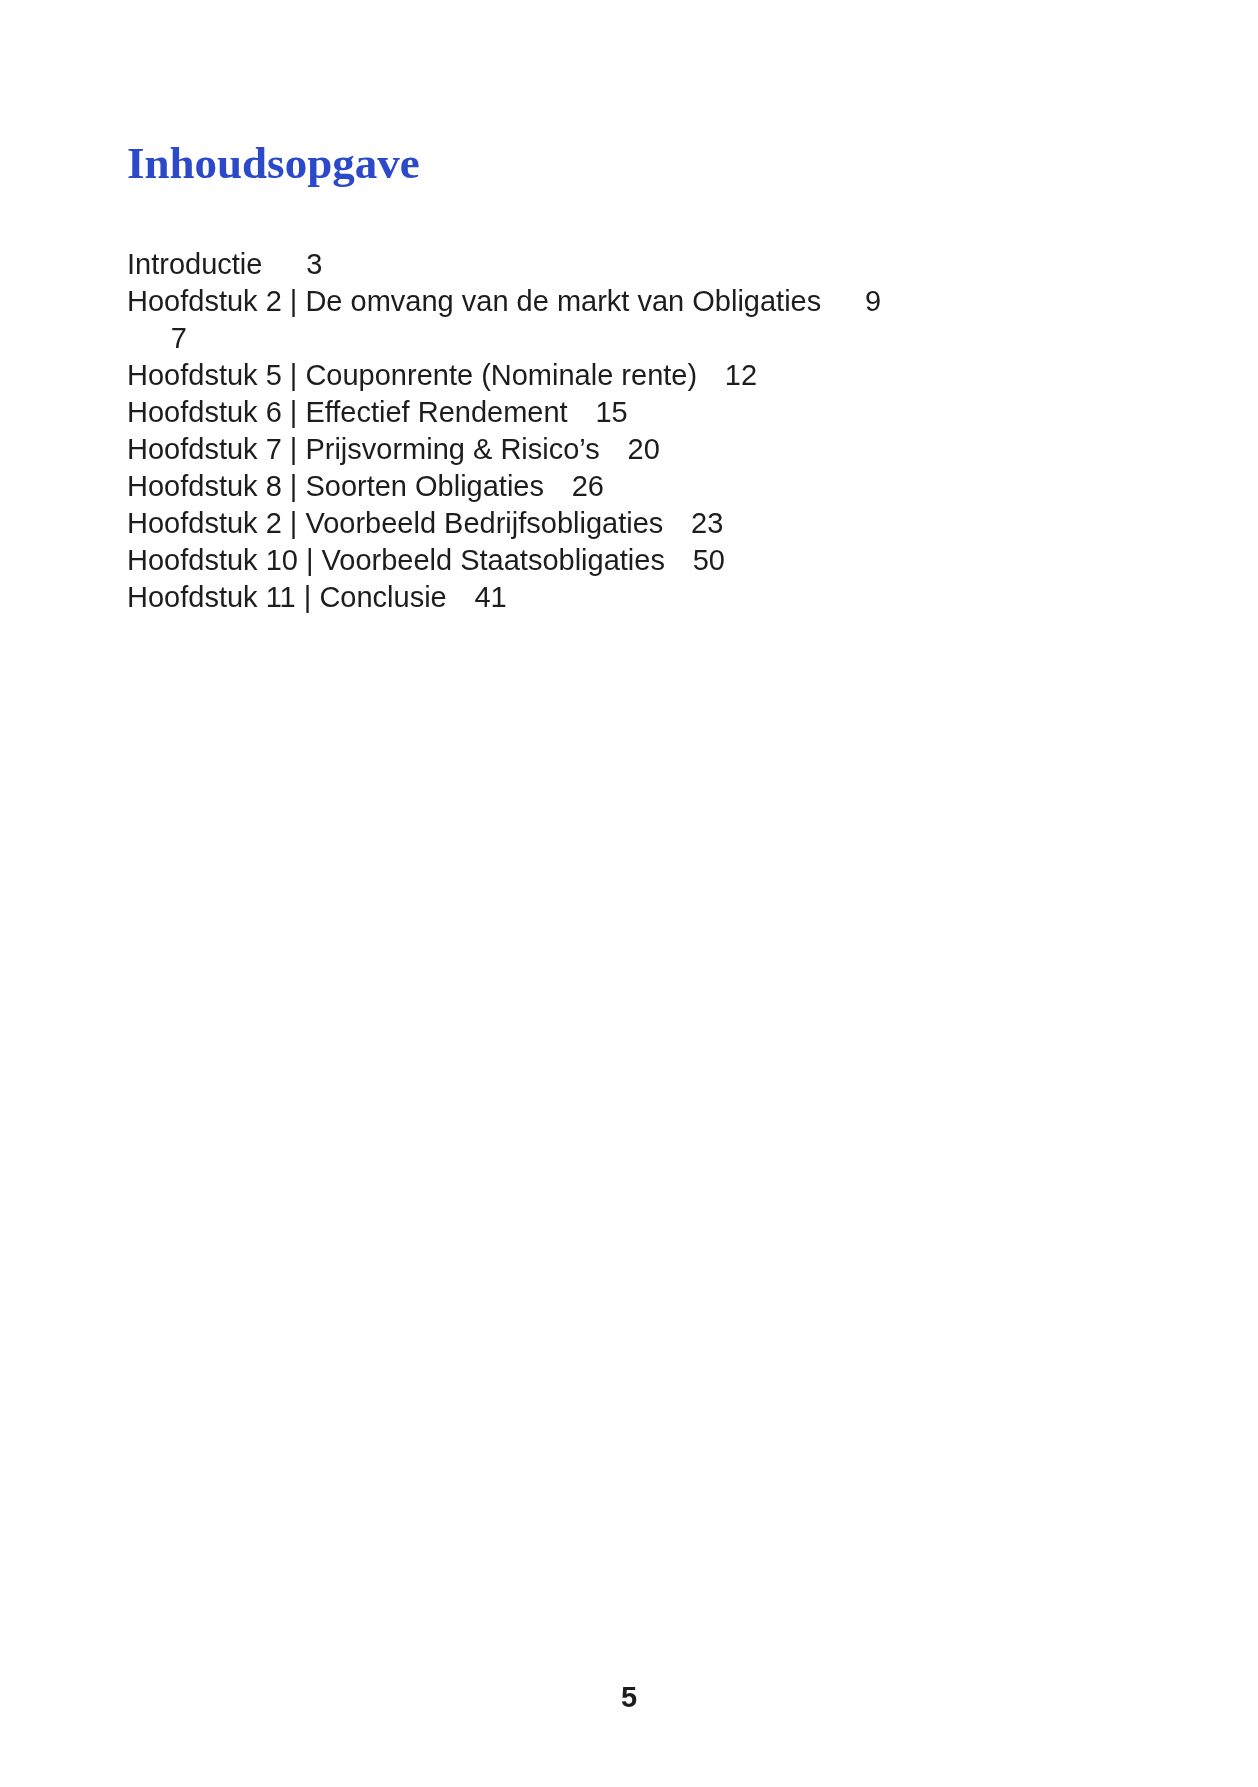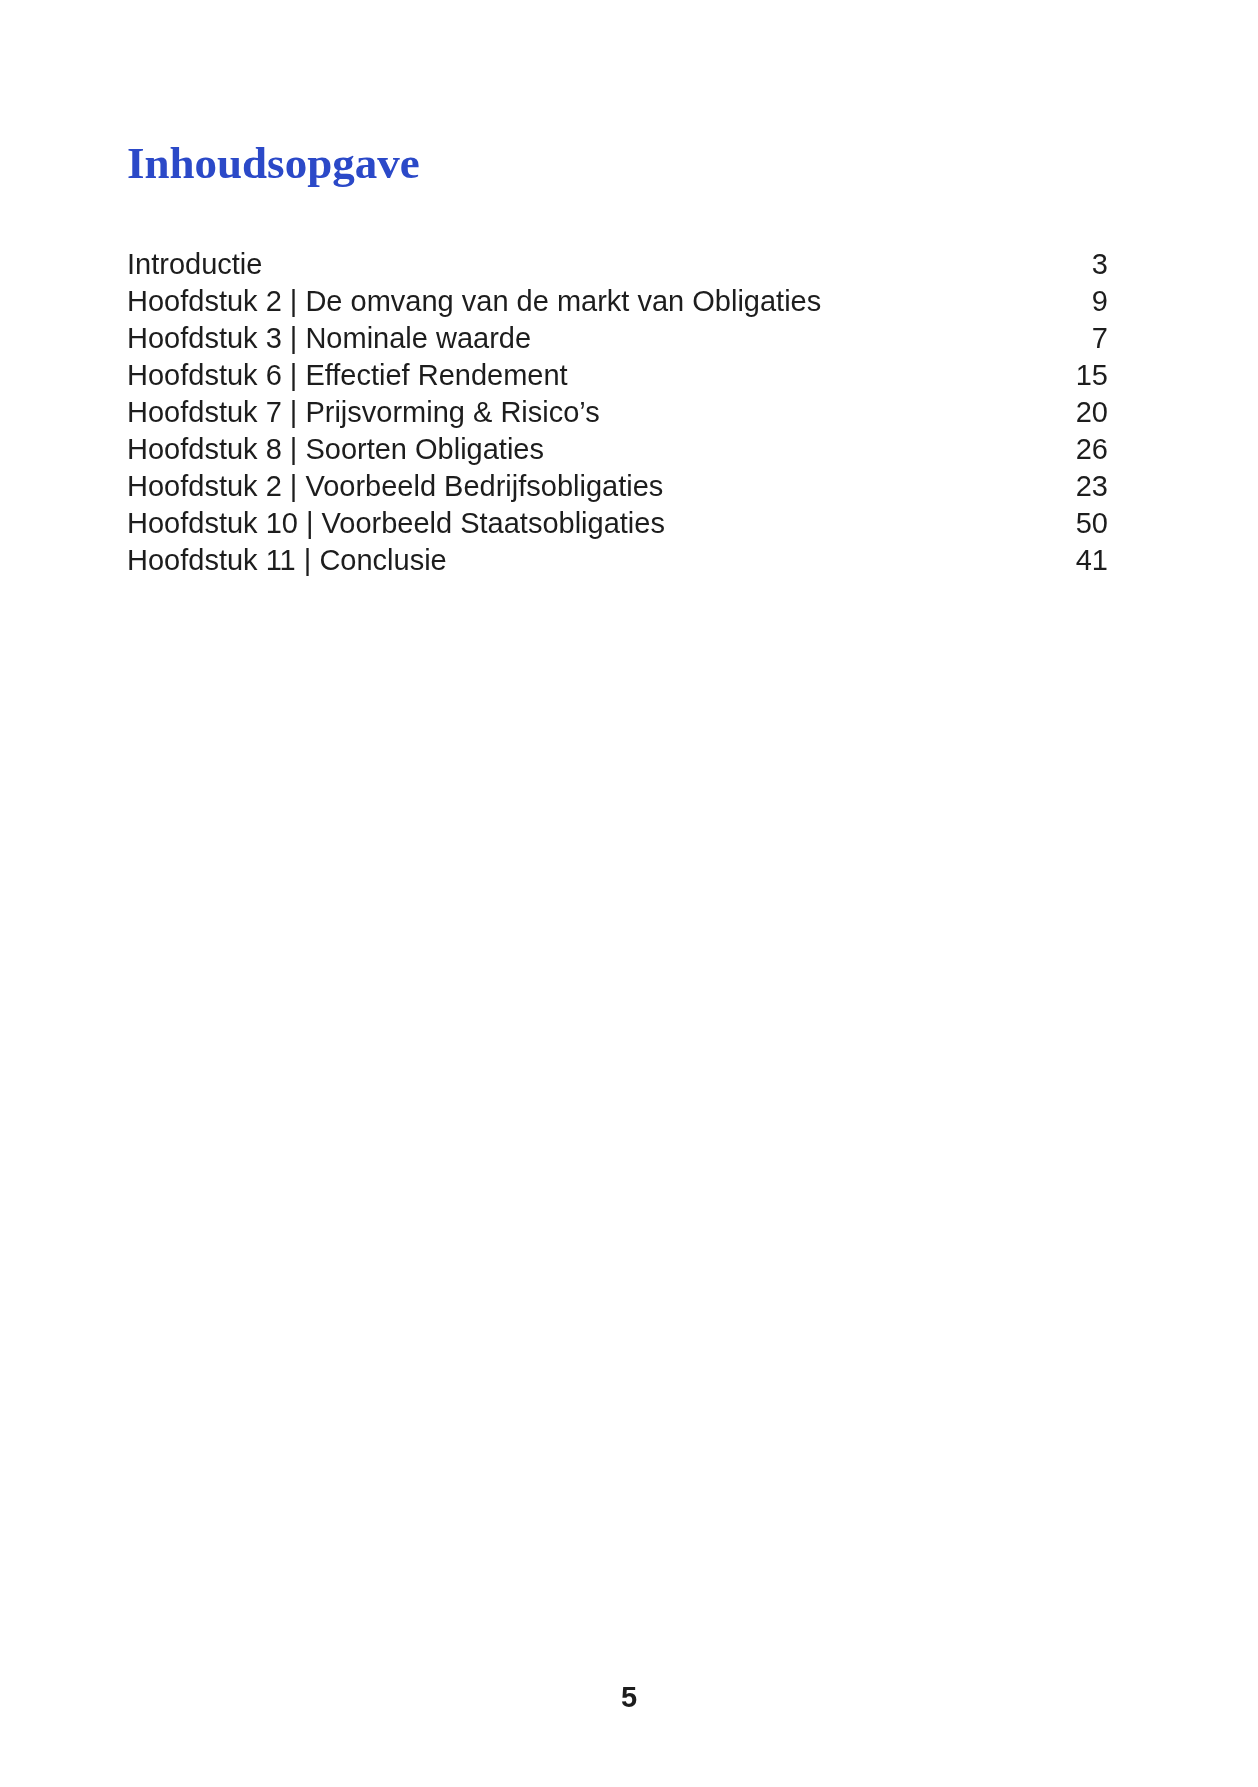--- a/index.html
+++ b/index.html
@@ -35,21 +35,21 @@
     font-size:45px;
     line-height:1.15;
     color:var(--title-color);
     letter-spacing:0px;
   }
   .toc{
     margin-top:56px;
   }
   .toc-row{
     display:flex;
-    justify-content:space-between;
+    justify-content:flex-start;
     align-items:baseline;
     font-size:29px;
     line-height:37px;
     color:var(--text-color);
     cursor:pointer;
   }
   .toc-label{
     white-space:pre;
   }
   .toc-page{
@@ -78,22 +78,25 @@
     <div class="toc">
       <div class="toc-row">
         <span class="toc-label">Introductie</span>
         <span class="toc-page">3</span>
       </div>
       <div class="toc-row">
         <span class="toc-label">Hoofdstuk 2 | De omvang van de markt van Obligaties</span>
         <span class="toc-page">9</span>
       </div>
       <div class="toc-row">
-        <span class="toc-label">Hoofdstuk 3 | Nominale waarde</span>
         <span class="toc-page">7</span>
+      </div>
+      <div class="toc-row">
+        <span class="toc-label">Hoofdstuk 5 | Couponrente (Nominale rente)</span>
+        <span class="toc-page">12</span>
       </div>
       <div class="toc-row">
         <span class="toc-label">Hoofdstuk 6 | Effectief Rendement</span>
         <span class="toc-page">15</span>
       </div>
       <div class="toc-row">
         <span class="toc-label">Hoofdstuk 7 | Prijsvorming &amp; Risico’s</span>
         <span class="toc-page">20</span>
       </div>
       <div class="toc-row">

